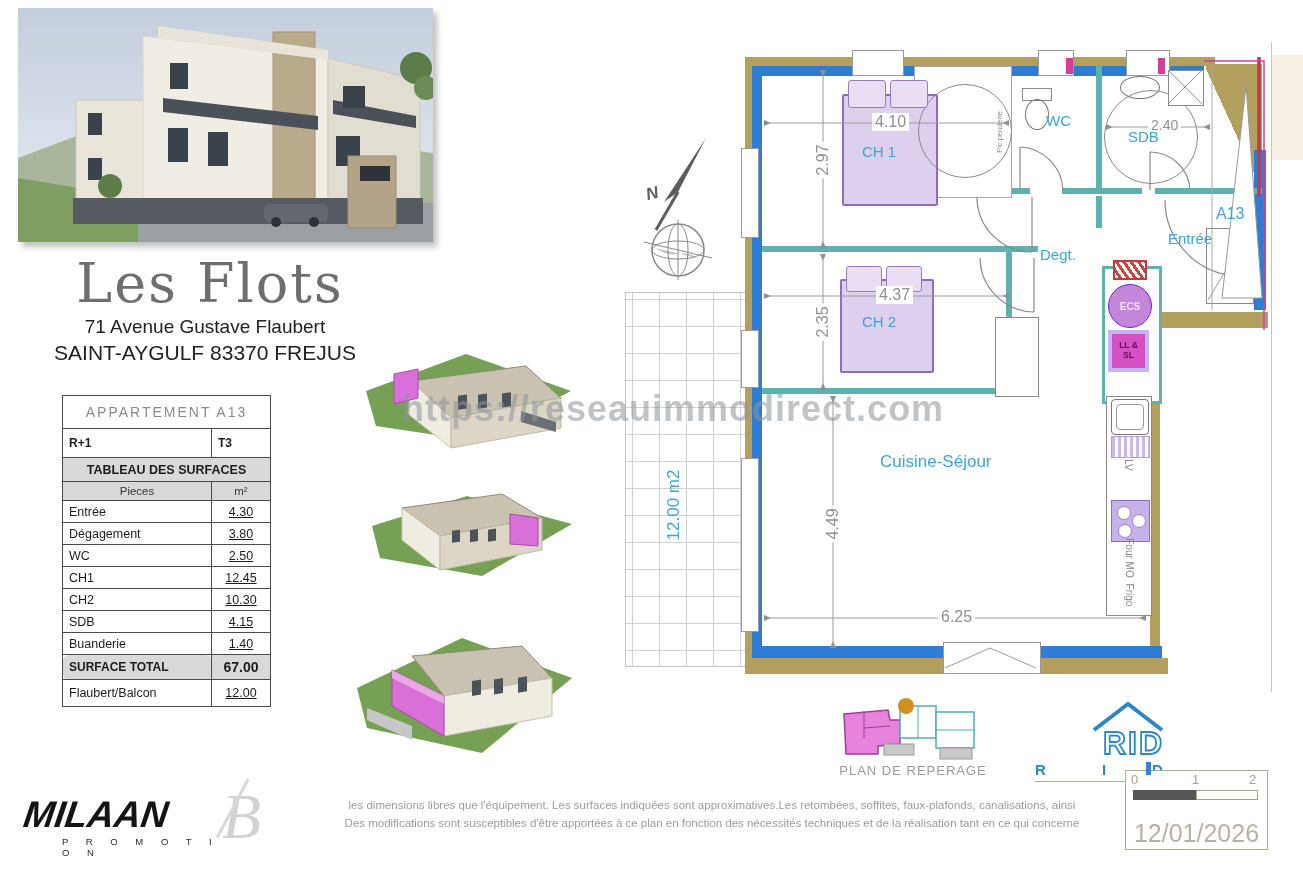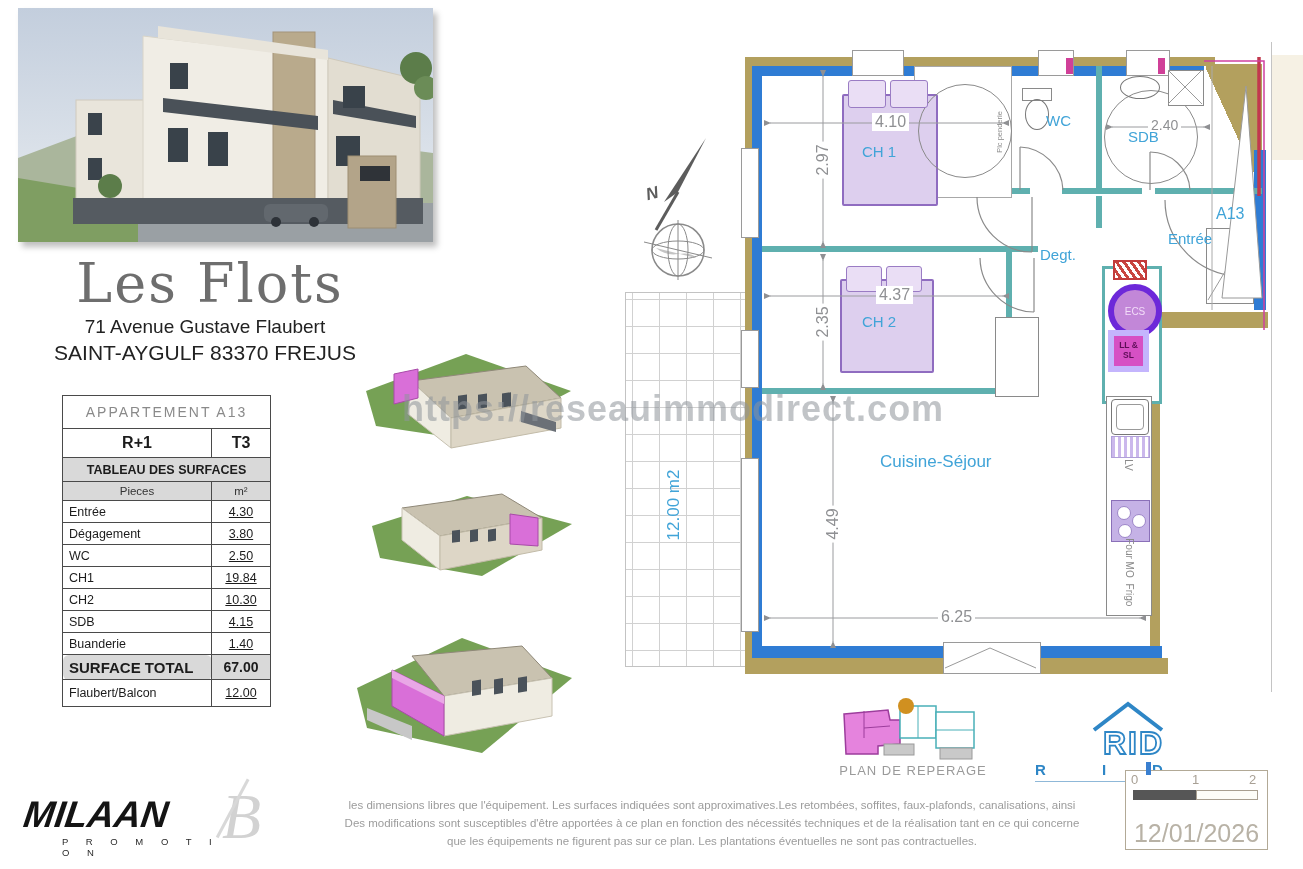--- a/index.html
+++ b/index.html
@@ -16,26 +16,26 @@
     font-size:54px;color:#6e6e6e;letter-spacing:2px;}
   .addr1{left:40px;top:316px;width:330px;text-align:center;font-size:19px;color:#222;}
   .addr2{left:25px;top:341px;width:360px;text-align:center;font-size:21px;color:#222;}
 
   
   .surf{left:62px;top:395px;width:209px;border-collapse:collapse;
         font-size:12.5px;color:#1c1c1c;background:#fff;}
   .surf td{border:1px solid #4a4a4a;padding:0 6px;vertical-align:middle;}
   .surf .t-title{height:32px;text-align:center;color:#8a8a8a;font-weight:normal;
                  font-size:14px;letter-spacing:2px;}
-  .surf .t-floor{height:28px;text-align:center;font-weight:bold;font-size:16px;border-radius:10px;}
+  .surf .t-floor{height:28px;font-weight:bold;font-size:12px;border-radius:10px;}
   .surf .t-sec{height:23px;text-align:center;font-weight:bold;background:#d9d9d9;font-size:12.5px;}
   .surf .t-col{height:18px;text-align:center;background:#d9d9d9;font-size:11.5px;color:#333;}
   .surf .t-data{height:21px;}
   .surf .t-val{text-align:center;text-decoration:underline;}
-  .surf .t-total{height:24px;background:#d9d9d9;font-weight:bold;font-size:15px;border-radius:6px;}
+  .surf .t-total{height:24px;background:#d9d9d9;font-weight:bold;font-size:12px;border-radius:6px;}
   .surf .t-totalval{background:#d9d9d9;text-align:center;font-weight:bold;font-size:14px;}
   .surf .t-terr{height:26px;}
 
   
   .watermark{left:402px;top:388px;font-size:36px;font-weight:bold;color:#8f959b;
              opacity:.55;letter-spacing:1px;z-index:40;}
 
   
   .tan{background:#b3a05e;z-index:4;}
   .bluewall{background:#2f7cd4;z-index:4;}
@@ -68,23 +68,23 @@
   .grayline{border:1px solid #8a8a8a;z-index:7;background:#fff;}
 
   
   .counter{left:1106px;top:396px;width:44px;height:218px;border:1px solid #8a8a8a;
            background:#fff;z-index:6;}
   .buanderie{left:1102px;top:266px;width:54px;height:132px;border:3px solid #5fb0af;
              background:#fff;z-index:6;}
   .radiator{left:1113px;top:260px;width:30px;height:16px;border:2px solid #c23b3b;z-index:9;
     background:repeating-linear-gradient(55deg,#fff 0 3px,#c9453f 3px 6px);}
   .ecs{left:1108px;top:284px;width:42px;height:42px;border-radius:50%;background:#c287d8;
-       border:6px solid #6d28d9;z-index:9;color:#f2dcf8;font-size:10px;display:flex;
-       align-items:center;justify-content:center;font-weight:normal;}
-  .llsl{left:1108px;top:330px;width:41px;height:42px;background:#d650c4;border:6px solid #c4b5fd;
+       border:1px solid #6d28d9;z-index:9;color:#f2dcf8;font-size:10px;display:flex;
+       align-items:center;justify-content:center;font-weight:bold;}
+  .llsl{left:1108px;top:330px;width:41px;height:42px;background:#d650c4;border:4px solid #c4b5fd;
         z-index:9;color:#5e0d58;font-size:8.5px;font-weight:bold;display:flex;align-items:center;
         justify-content:center;text-align:center;line-height:1.15;padding:1px;box-sizing:border-box;}
   .sink{left:1111px;top:399px;width:36px;height:34px;border:1.5px solid #777;border-radius:4px;
         background:#fff;z-index:9;}
   .sink::after{content:"";position:absolute;left:4px;top:4px;right:4px;bottom:4px;
         border:1px solid #999;border-radius:4px;}
   .drainer{left:1111px;top:436px;width:37px;height:20px;z-index:9;border:1px solid #b0a0d8;
     background:repeating-linear-gradient(90deg,#cbb8ec 0 3px,#fff 3px 6px);}
   .hob{left:1111px;top:500px;width:37px;height:40px;background:#c5b2e6;border:1px solid #8a70b8;z-index:9;}
   .burner{position:absolute;background:#fff;border-radius:50%;border:1px solid #9d86c8;}
@@ -201,21 +201,21 @@
     <tr>
       <td class="t-data">Dégagement</td>
       <td class="t-data t-val">3.80</td>
         </tr>
     <tr>
       <td class="t-data">WC</td>
       <td class="t-data t-val">2.50</td>
         </tr>
     <tr>
       <td class="t-data">CH1</td>
-      <td class="t-data t-val">19.84</td>
+      <td class="t-data t-val">12.45</td>
         </tr>
     <tr>
       <td class="t-data">CH2</td>
       <td class="t-data t-val">10.30</td>
         </tr>
     <tr>
       <td class="t-data">SDB</td>
       <td class="t-data t-val">4.15</td>
         </tr>
     <tr>
@@ -469,16 +469,15 @@
     <div class="milaan-sub">P R O M O T I O N</div>
   </div>
   <div class="abs b-logo">
     <span class="b-char">B</span>
     <span class="b-slash"></span>
   </div>
 
   <div class="abs disclaimer">
     <div>les dimensions libres que l'équipement.  Les surfaces indiquées sont approximatives.Les retombées, soffites, faux-plafonds, canalisations, ainsi</div>
     <div>Des modifications sont susceptibles d'être apportées à ce plan en fonction des nécessités techniques et de la réalisation tant en ce qui concerne</div>
-    <div>que les équipements ne figurent pas sur ce plan. Les plantations éventuelles ne sont pas contractuelles.</div>
   </div>
 
 </div>
 
 </body></html>

